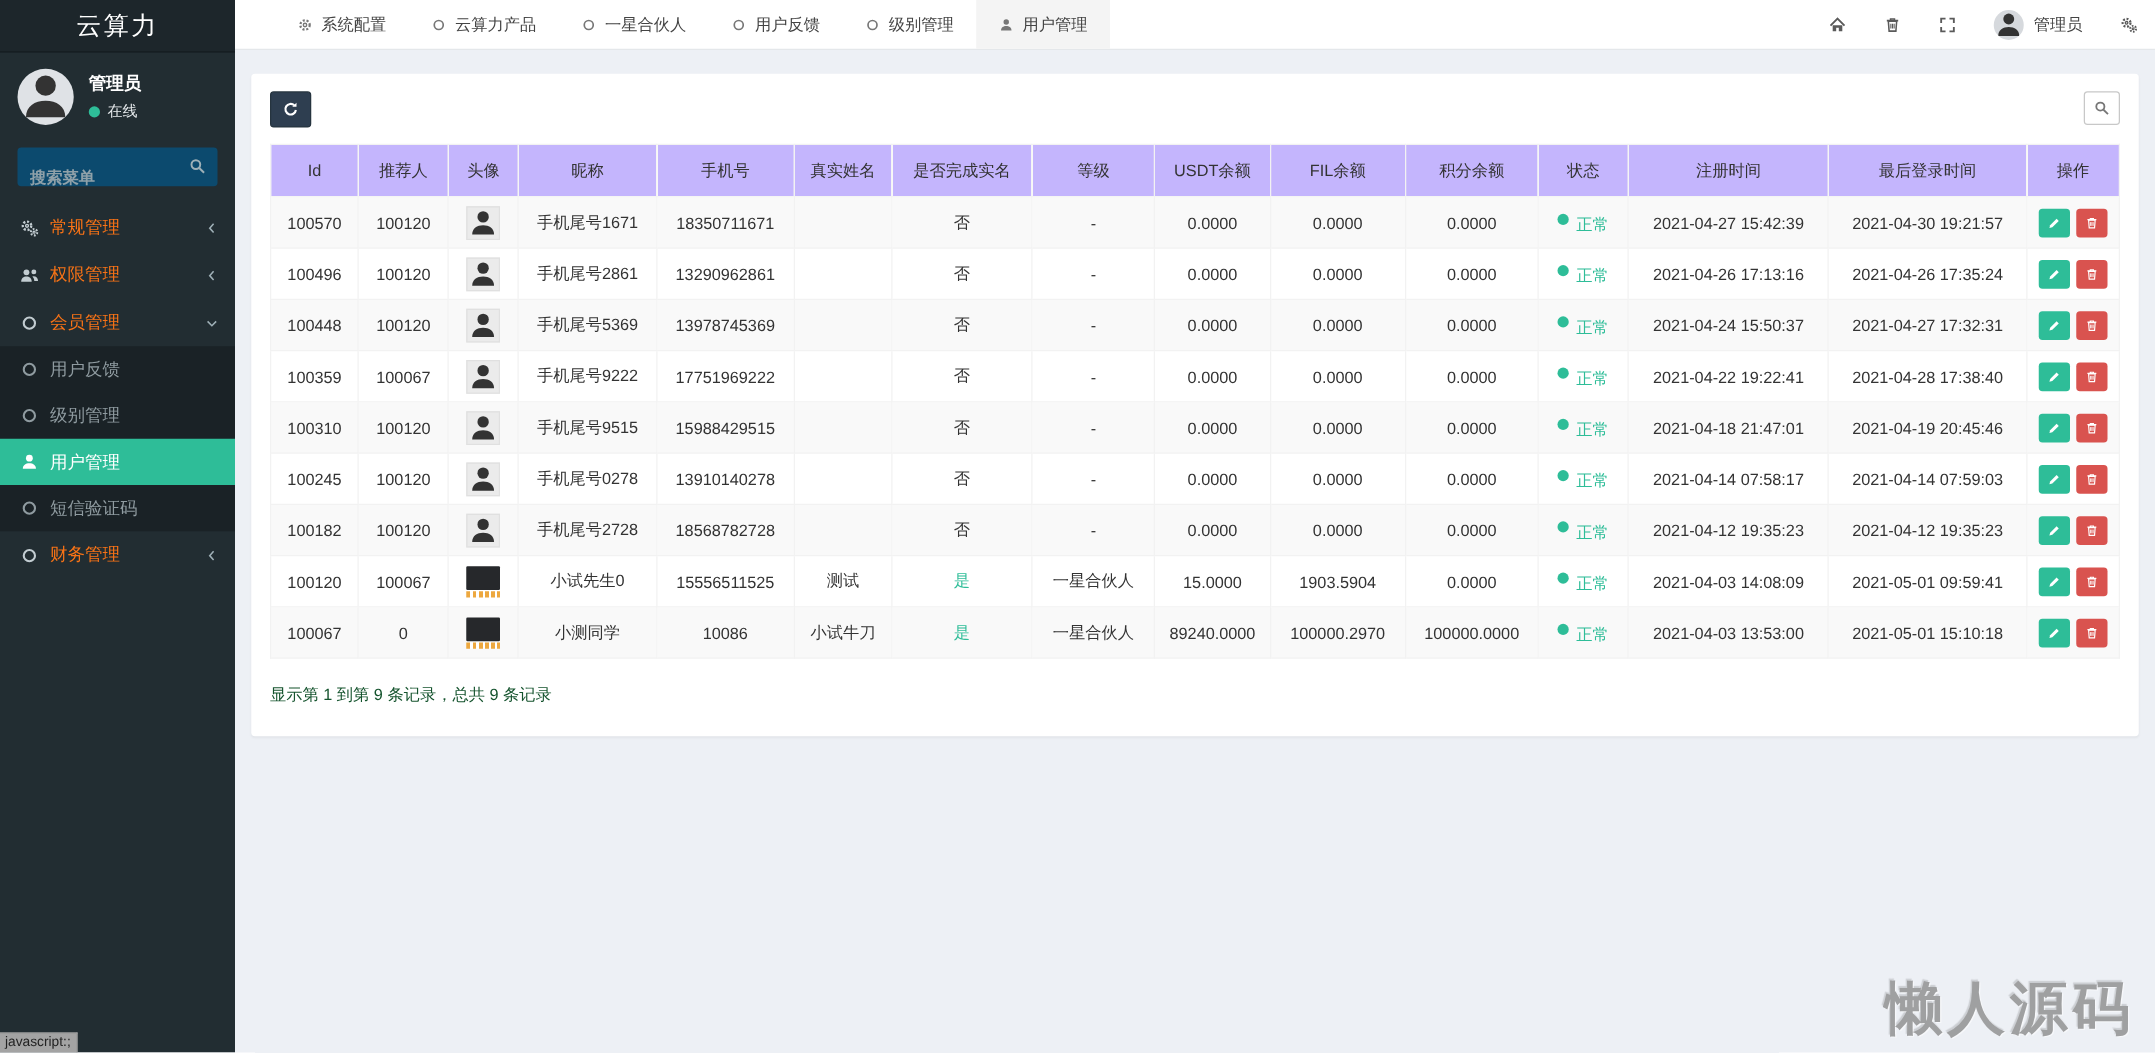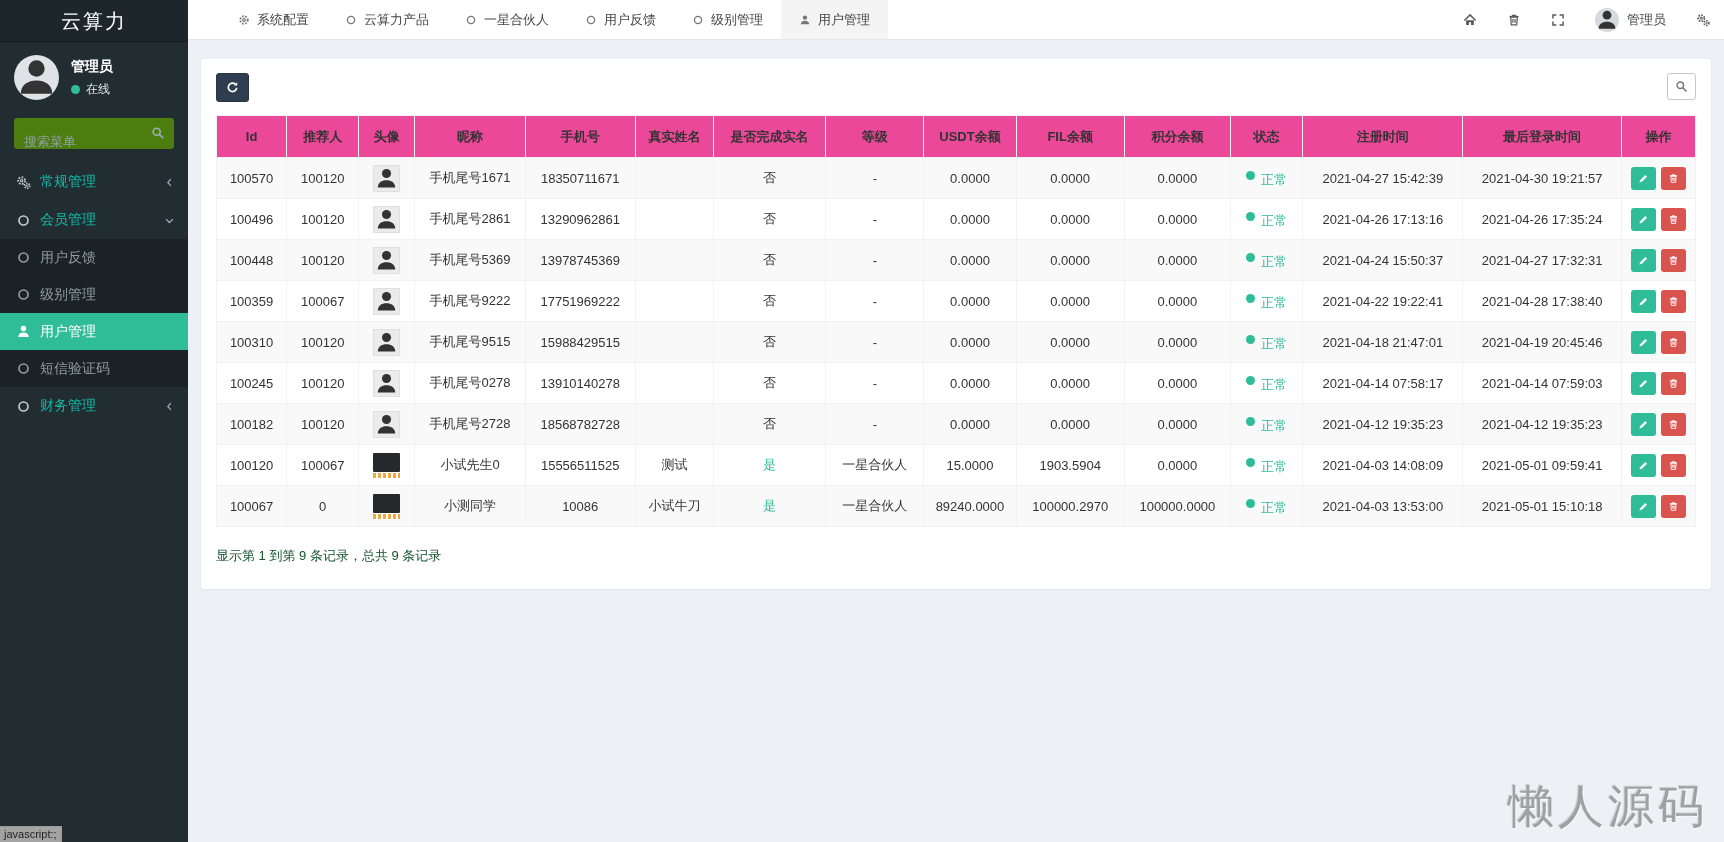--- a/index.html
+++ b/index.html
@@ -14,27 +14,27 @@
   .sidebar { position:absolute; left:0; top:0; bottom:0; width:188px; background:#222d32; z-index:5; }
   .logo { height:42px; line-height:42px; text-align:center; color:#fff; font-size:20px;
     letter-spacing:2px; background:#1d262b; border-bottom:1px solid #151d21; }
   .user-panel { display:flex; align-items:center; gap:12px; padding:13px 14px 12px; }
   .user-avatar { width:45px; height:45px; border-radius:50%; background:#dfe2e6; overflow:hidden;
     display:flex; align-items:flex-end; justify-content:center; }
   .user-name { color:#fff; font-weight:bold; font-size:14px; margin-bottom:5px; }
   .user-status { color:#e6eaec; font-size:12px; display:flex; align-items:center; gap:6px; }
   .dot { width:9px; height:9px; border-radius:50%; background:#2ebd98; display:inline-block; }
   .search-box { margin:6px 14px 14px; position:relative; }
-  .search-box input { width:100%; height:31px; background:#4d7c0f; border:0; border-radius:3px;
-    color:#cfd8dc; padding:16px 30px 0 10px; font-size:13px; outline:none; }
+  .search-box input { width:100%; height:31px; background:#0c4a6e; border:0; border-radius:3px;
+    color:#cfd8dc; padding:16px 30px 0 10px; font-size:13px; outline:none;font-weight:bold; }
   .search-box input::placeholder { color:#8fa1a9; }
   .search-box .icon { position:absolute; right:9px; top:8px; color:#9fb0b7; }
 
   .menu-item { display:flex; align-items:center; gap:9px; height:38px; padding:0 14px 0 16px;
-    color:#14b8a6; font-size:14px; text-decoration:none; position:relative; cursor:pointer; }
+    color:#f97316; font-size:14px; text-decoration:none; position:relative; cursor:pointer; }
   .menu-item .icon { width:15px; height:15px; color:#c2ccd1; }
   .menu-item .arrow { position:absolute; right:13px; width:11px; height:11px; color:#9fb0b7; }
   .submenu { background:#1a2226; }
   .submenu .menu-item { color:#8f9ba0; height:37px; }
   .submenu .menu-item .icon { color:#8f9ba0; }
   .menu-item.active { background:#2ebd98; color:#fff !important; }
   .menu-item.active .icon { color:#fff; }
 
   
   .main { margin-left:188px; height:100%; display:flex; flex-direction:column; }
@@ -60,21 +60,21 @@
   .toolbar { display:flex; justify-content:space-between; align-items:flex-start; }
   .btn-refresh { width:33px; height:29px; background:#2e3e50; border:1px solid #26343f; border-radius:3px;
     display:inline-flex; align-items:center; justify-content:center; color:#fff; cursor:pointer; }
   .btn-refresh .icon { width:13px; height:13px; }
   .btn-search { width:29px; height:27px; background:#fff; border:1px solid #c8c8c8; border-radius:3px;
     display:inline-flex; align-items:center; justify-content:center; color:#777; cursor:pointer; }
   .btn-search .icon { width:13px; height:13px; }
 
   table { width:100%; border-collapse:collapse; margin-top:13px; table-layout:fixed; }
   th, td { border:1px solid #f2f2f2; text-align:center; padding:0 4px; overflow:hidden; white-space:nowrap; }
-  th { height:42px; font-weight:bold; color:#333; font-size:13px; background:#ec4899; }
+  th { height:42px; font-weight:normal; color:#333; font-size:13px; background:#c4b5fd; }
   td { height:41px; font-size:13px; color:#333; }
   tbody tr:nth-child(odd) { background:#f9f9f9; }
 
   .avatar-ph { width:27px; height:27px; margin:0 auto; background:#ebebeb; border:1px solid #e0e0e0;
     display:flex; align-items:flex-end; justify-content:center; overflow:hidden; }
   .avatar-photo { width:27px; margin:0 auto; }
   .avatar-photo .img { height:19px; background:#26282b; border-radius:1px; }
   .avatar-photo .cap { height:5px; margin-top:1px;
     background:repeating-linear-gradient(90deg,#eda83f 0 3px,#fff 3px 5px); }
 
@@ -83,21 +83,21 @@
   .status-cell .dot { width:9px; height:9px; }
   .row-actions { display:inline-flex; gap:5px; }
   .btn-edit, .btn-del { width:25px; height:23px; border:0; border-radius:3px; color:#fff;
     display:inline-flex; align-items:center; justify-content:center; cursor:pointer; }
   .btn-edit { background:#2ebd98; }
   .btn-del { background:#d9534f; }
   .btn-edit .icon, .btn-del .icon { width:11px; height:11px; }
 
   .summary { margin-top:20px; color:#14532d; font-size:13px; }
 
-  .watermark { position:absolute; right:16px; bottom:4px; font-size:46px; font-weight:normal;
+  .watermark { position:absolute; right:16px; bottom:4px; font-size:46px; font-weight:bold;
     color:#8f8f8f; opacity:.82; letter-spacing:4px; z-index:9;
     text-shadow:1px 1px 0 rgba(255,255,255,.65), -1px -1px 1px rgba(0,0,0,.18); }
   .js-tooltip { position:absolute; left:0; bottom:0; background:#a3a3a3; border:1px solid #9a9a9a;
     border-left:0; border-bottom:0; font-size:11px; padding:1px 4px 2px; color:#222; z-index:10; }
 </style>
 </head>
 <body>
 
 <div class="app">
 
@@ -131,20 +131,36 @@
         <a class="menu-item">
           <span class="icon">
             <svg viewBox="0 0 16 16">
               <circle cx="6" cy="6" r="3.6" fill="none" stroke="currentColor" stroke-width="2" stroke-dasharray="1.8 1.5"></circle>
               <circle cx="6" cy="6" r="1.2" fill="none" stroke="currentColor" stroke-width="1.2"></circle>
               <circle cx="12" cy="11.5" r="2.7" fill="none" stroke="currentColor" stroke-width="1.8" stroke-dasharray="1.5 1.3"></circle>
               <circle cx="12" cy="11.5" r=".9" fill="none" stroke="currentColor" stroke-width="1"></circle>
             </svg>
           </span>
           <span>常规管理</span>
+          <span class="icon arrow">
+            <svg viewBox="0 0 16 16">
+              <path d="M10 3L5.5 8 10 13" fill="none" stroke="currentColor" stroke-width="1.8"></path>
+            </svg>
+          </span>
+        </a>
+        <a class="menu-item">
+          <span class="icon">
+            <svg viewBox="0 0 16 16">
+              <circle cx="5.5" cy="5.2" r="2.5" fill="currentColor"></circle>
+              <path d="M1 13.2c0-2.8 2-4.4 4.5-4.4s4.5 1.6 4.5 4.4z" fill="currentColor"></path>
+              <circle cx="11.8" cy="4.8" r="2.1" fill="currentColor"></circle>
+              <path d="M11.5 8.6c2.3 0 3.9 1.5 3.9 4h-3.2c0-1.7-.6-3-1.7-3.9z" fill="currentColor"></path>
+            </svg>
+          </span>
+          <span>权限管理</span>
           <span class="icon arrow">
             <svg viewBox="0 0 16 16">
               <path d="M10 3L5.5 8 10 13" fill="none" stroke="currentColor" stroke-width="1.8"></path>
             </svg>
           </span>
         </a>
         <a class="menu-item">
           <span class="icon">
             <svg viewBox="0 0 16 16">
               <circle cx="8" cy="8" r="4.8" fill="none" stroke="currentColor" stroke-width="1.8"></circle>

